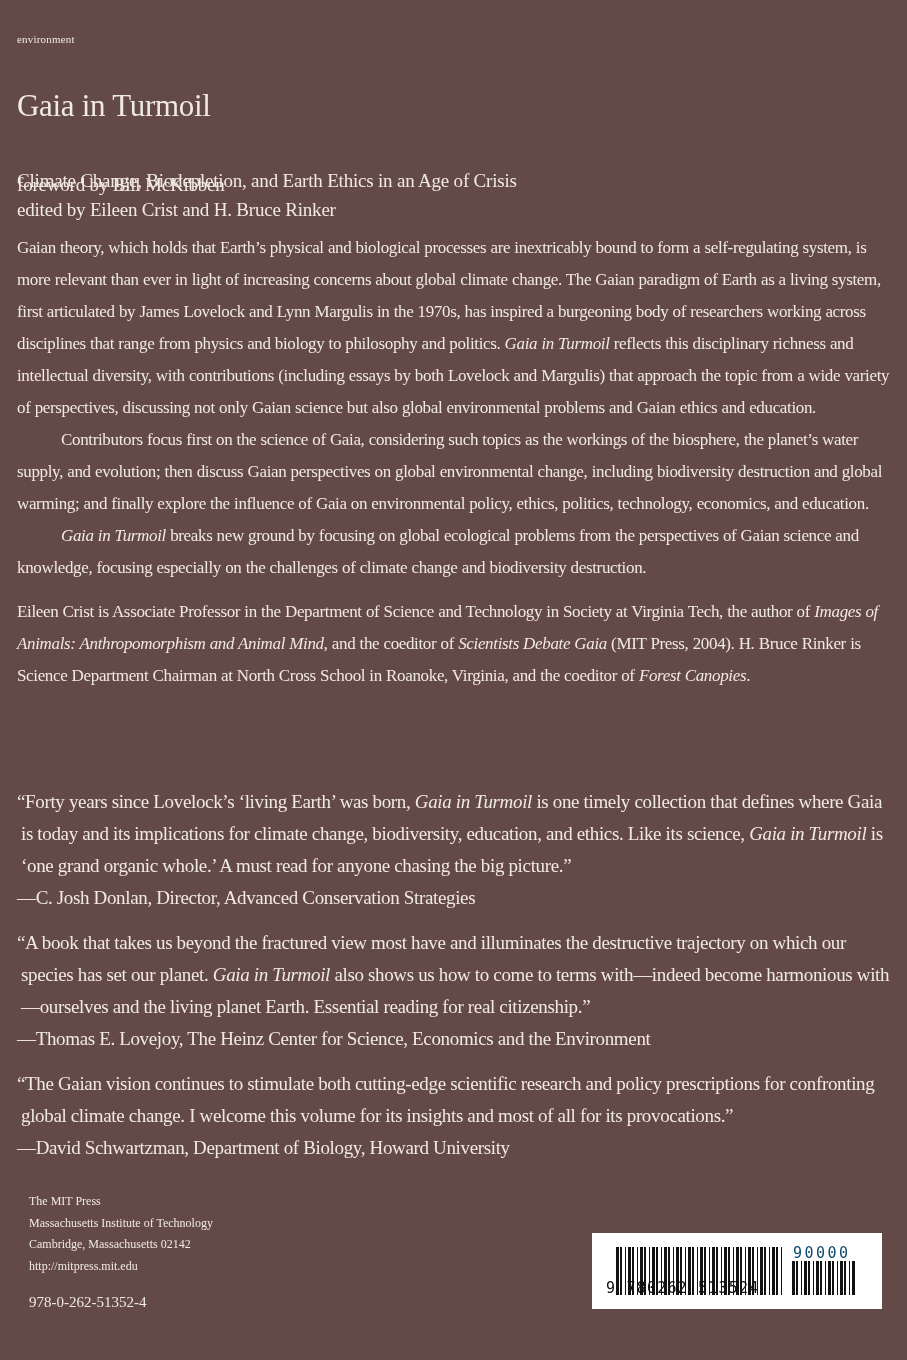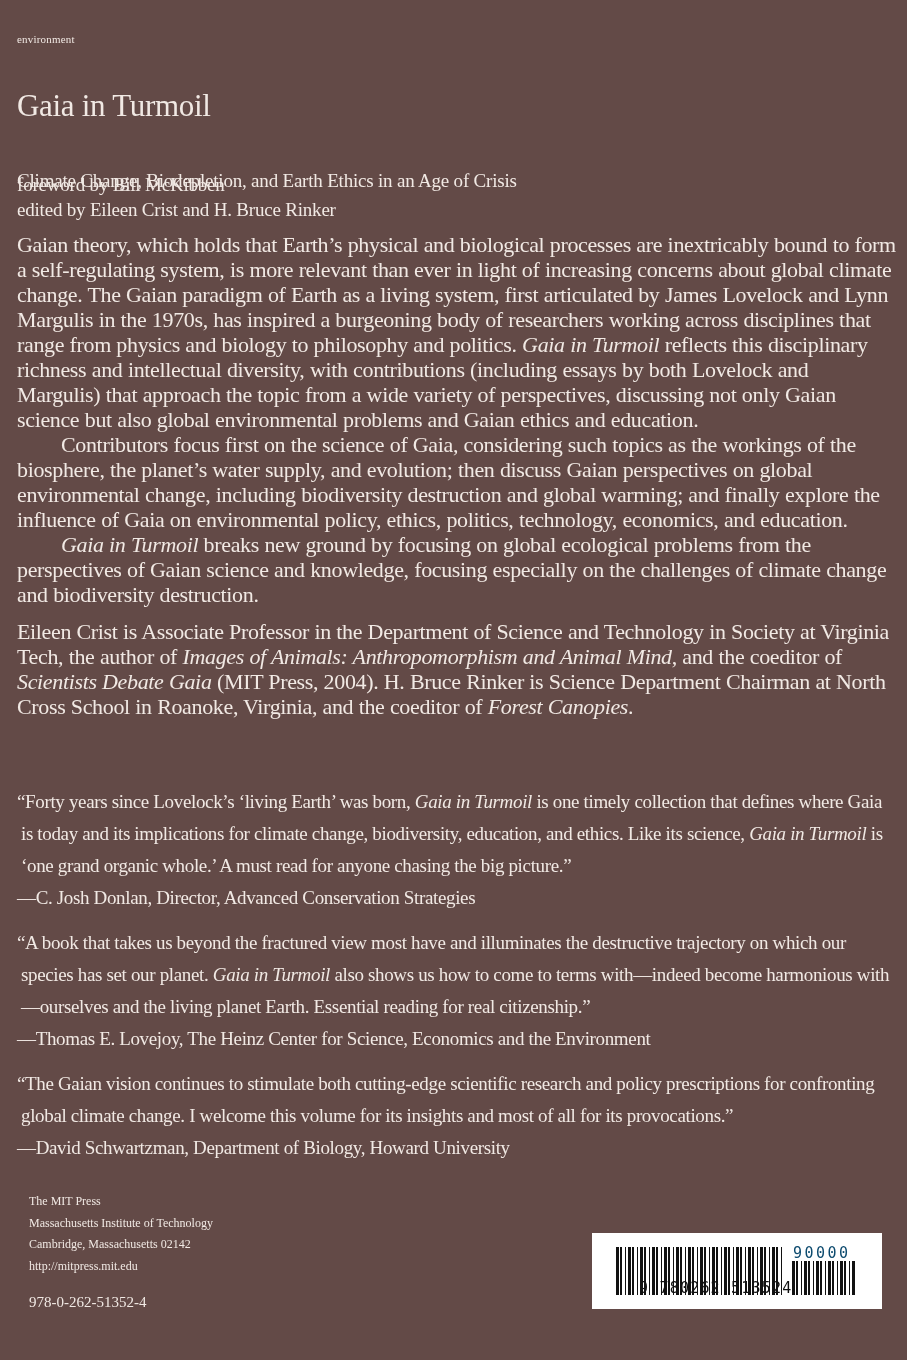--- a/index.html
+++ b/index.html
@@ -11,41 +11,41 @@
     position: relative;
     overflow: hidden;
   }
   .abs { position: absolute; }
   .category { left: 17px; top: 33px; font-size: 11px; letter-spacing: 0.2px; }
   .title { left: 17px; top: 88px; font-size: 31px; letter-spacing: -0.3px; }
   .subtitle { left: 17px; top: 134px; font-size: 19px; letter-spacing: -0.2px; margin-top: 36px; }
   .credits { left: 17px; top: 172px; font-size: 19px; line-height: 25px; letter-spacing: -0.2px; }
   .body-text {
     left: 17px; top: 232px; width: 880px;
-    font-size: 22px; line-height: 25px; letter-spacing: -0.35px;
+    font-size: 17px; line-height: 32px; letter-spacing: -0.35px;
     word-spacing: 0.3px;
   }
   .body-text p { margin: 0; }
   .body-text p.indent { text-indent: 44px; }
   .body-text p.bio { margin-top: 12px; }
   em { font-style: italic; }
   .quotes { left: 17px; top: 786px; width: 880px; font-size: 19px; line-height: 32px; letter-spacing: -0.35px; }
   .quote { margin-bottom: 13px; }
   .quote-text { padding-left: 4px; text-indent: -4px; }
   .quote-attrib { margin-left: 0; }
   .publisher { left: 29px; top: 1191px; font-size: 12px; line-height: 21.5px; }
   .isbn-text { left: 29px; top: 1294px; font-size: 15px; }
   .barcode-box {
     left: 592px; top: 1233px; width: 290px; height: 76px;
     background: #ffffff;
   }
   .barcode-svg { position: absolute; left: 0; top: 0; }
   .bc-digits {
     position: absolute; left: 14px; top: 46px;
-    font-family: "DejaVu Sans Mono", monospace; font-size: 15px; color: #111; letter-spacing: 1.2px; margin-left: 33px;
+    font-family: "DejaVu Sans Mono", monospace; font-size: 15px; color: #111; letter-spacing: 1.2px;
   }
   .bc-addon {
     position: absolute; left: 201px; top: 11px;
     font-family: "DejaVu Sans Mono", monospace; font-size: 15px; color: #0c4a6e; letter-spacing: 2.5px;
   }
 </style>
 </head>
 <body>
 
 <div class="abs category">environment</div>

